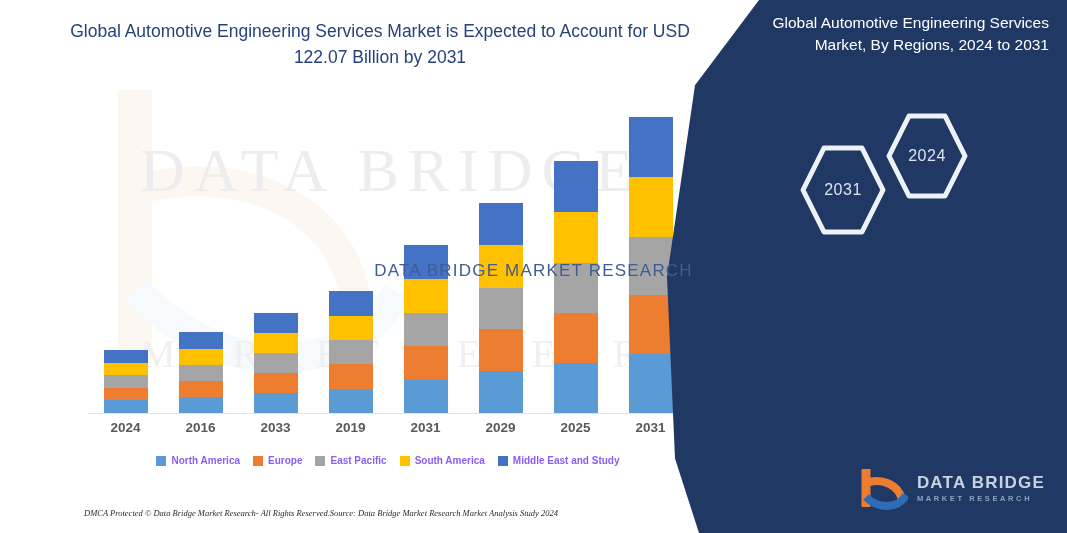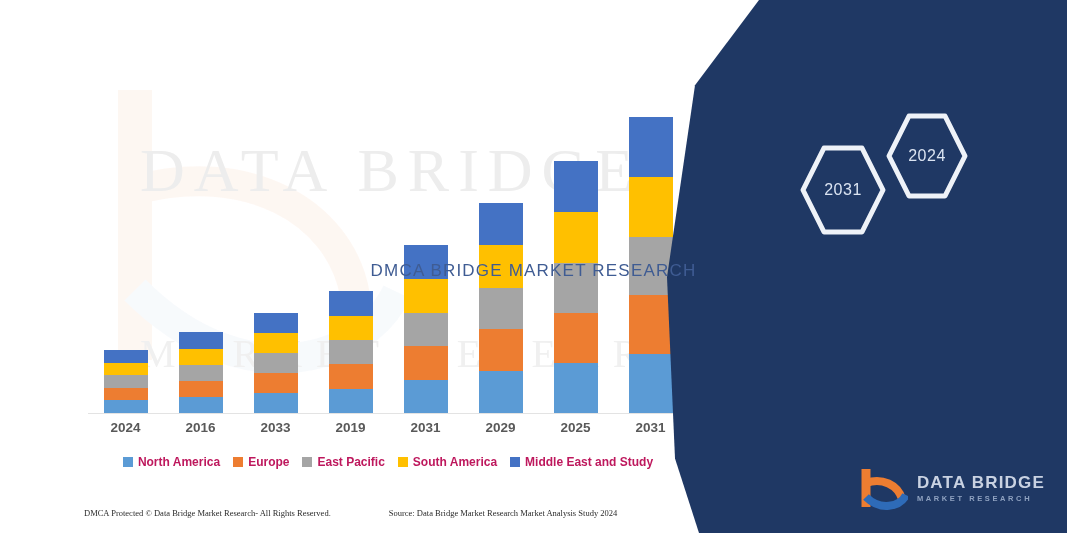--- a/index.html
+++ b/index.html
@@ -76,40 +76,41 @@
     position:absolute;left:88px;top:420px;width:600px;display:flex;
   }
   .xt{flex:1;text-align:center;color:#595959;font-size:13.5px;font-weight:700;}
 
   .legend{
     position:absolute;left:88px;top:455px;width:600px;
     display:flex;align-items:center;justify-content:center;gap:13px;
   }
   .lg{display:flex;align-items:center;gap:5px;}
   .lg-sw{width:10px;height:10px;display:inline-block;}
-  .lg-lb{color:#be185d;font-size:12px;font-weight:700;white-space:nowrap;}
-
-  .footer{position:absolute;left:84px;top:508px;width:610px;display:flex;}
+  .lg-lb{color:#8b5cf6;font-size:10px;font-weight:700;white-space:nowrap;}
+
+  .footer{position:absolute;left:84px;top:508px;width:610px;display:flex;font-style:italic;}
   .footer .f1{color:#2b2b2b;font-size:8.5px;font-family:"Liberation Serif", serif;}
-  .footer .f2{color:#2b2b2b;font-size:8.5px;font-family:"Liberation Serif", serif;margin-left:58px;}
+  .footer .f2{color:#2b2b2b;font-size:8.5px;font-family:"Liberation Serif", serif;}
 </style>
 </head>
 <body>
 
 <div class="canvas">
 
   <svg class="wm-b" viewBox="0 0 300 340">
     <path d="M30 30 L30 300" stroke="#fdf1e9" stroke-width="34" fill="none"></path>
     <path d="M30 130 C140 100 235 150 250 235" stroke="#fdf1e9" stroke-width="30" fill="none"></path>
     <path d="M30 230 C140 340 260 300 292 232" stroke="#f2f6fb" stroke-width="30" fill="none"></path>
   </svg>
 
   <div class="wm-text">DATA BRIDGE</div>
   <div class="wm-text2">MARKET RESEARCH</div>
 
+  <div class="left-title">Global Automotive Engineering Services Market is Expected to Account for USD 122.07 Billion by 2031</div>
 
   <div class="plot">
     <div class="bars" id="bars">
         <div class="bcol">
           <div class="bar">
             <div class="seg" style="background: rgb(91, 155, 213); height: 12.6141px;"></div>
             <div class="seg" style="background: rgb(237, 125, 49); height: 12.6141px;"></div>
             <div class="seg" style="background: rgb(165, 165, 165); height: 12.3715px;"></div>
             <div class="seg" style="background: rgb(255, 192, 0); height: 12.6141px;"></div>
             <div class="seg" style="background: rgb(68, 114, 196); height: 12.8567px;"></div>
@@ -216,37 +217,38 @@
       </div>
     </div>
 
   <div class="footer">
     <div class="f1">DMCA Protected © Data Bridge Market Research-  All Rights Reserved.</div>
     <div class="f2">Source: Data Bridge Market Research  Market Analysis Study 2024</div>
   </div>
 
   <div class="right-panel"></div>
 
+  <div class="rp-title">Global Automotive Engineering Services Market, By Regions, 2024 to 2031</div>
 
   <div class="hex-wrap">
     <div class="hex hex-2024">
       <svg width="96" height="96" viewBox="0 0 96 96">
         <polygon points="30,8 66,8 86,48 66,88 30,88 10,48" fill="none" stroke="#eef2f8" stroke-width="5" stroke-linejoin="round"></polygon>
       </svg>
       <span>2024</span>
     </div>
     <div class="hex hex-2031">
       <svg width="100" height="100" viewBox="0 0 100 100">
         <polygon points="31,8 69,8 90,50 69,92 31,92 10,50" fill="none" stroke="#eef2f8" stroke-width="5" stroke-linejoin="round"></polygon>
       </svg>
       <span>2031</span>
     </div>
   </div>
 
-  <div class="rp-brand">DMCA BRIDGE MARKET RESEARCH</div>
+  <div class="rp-brand">DATA BRIDGE MARKET RESEARCH</div>
 
   <div class="rp-logo">
     <div class="rp-logo-mark">
       <svg width="48" height="46" viewBox="0 0 48 46">
         <path d="M6 4 L6 42" stroke="#ED7D31" stroke-width="9" fill="none"></path>
         <path d="M6 18 C22 12 38 20 42 34" stroke="#ED7D31" stroke-width="8" fill="none"></path>
         <path d="M6 32 C20 46 40 42 46 30" stroke="#2e6bb8" stroke-width="8" fill="none"></path>
       </svg>
     </div>
     <div class="rp-logo-text">

